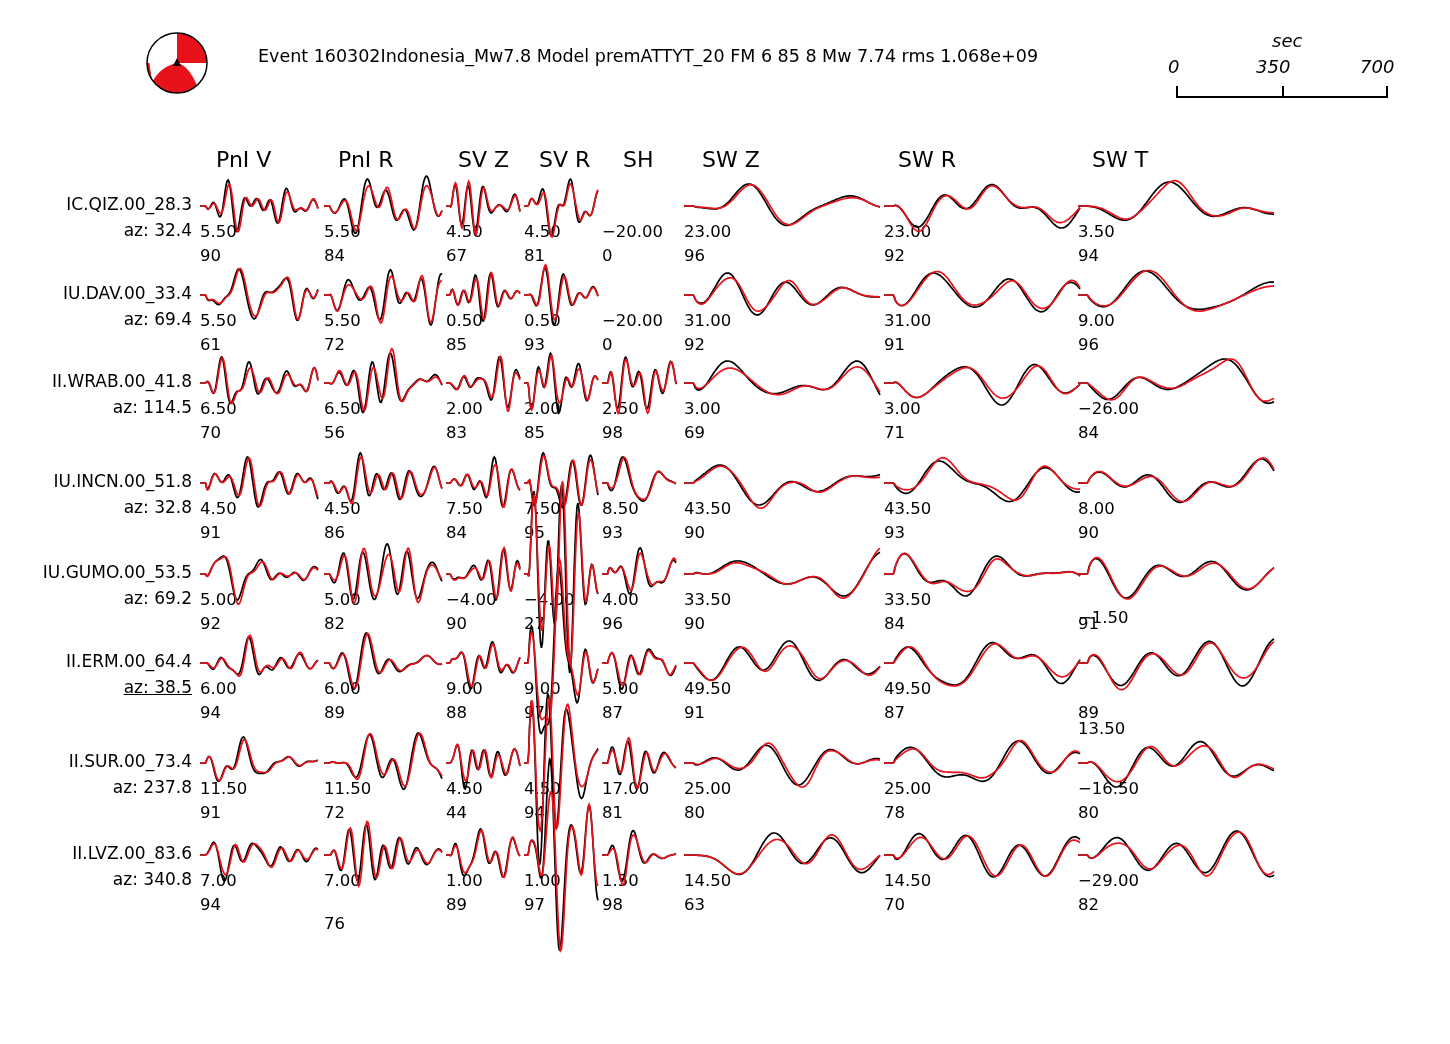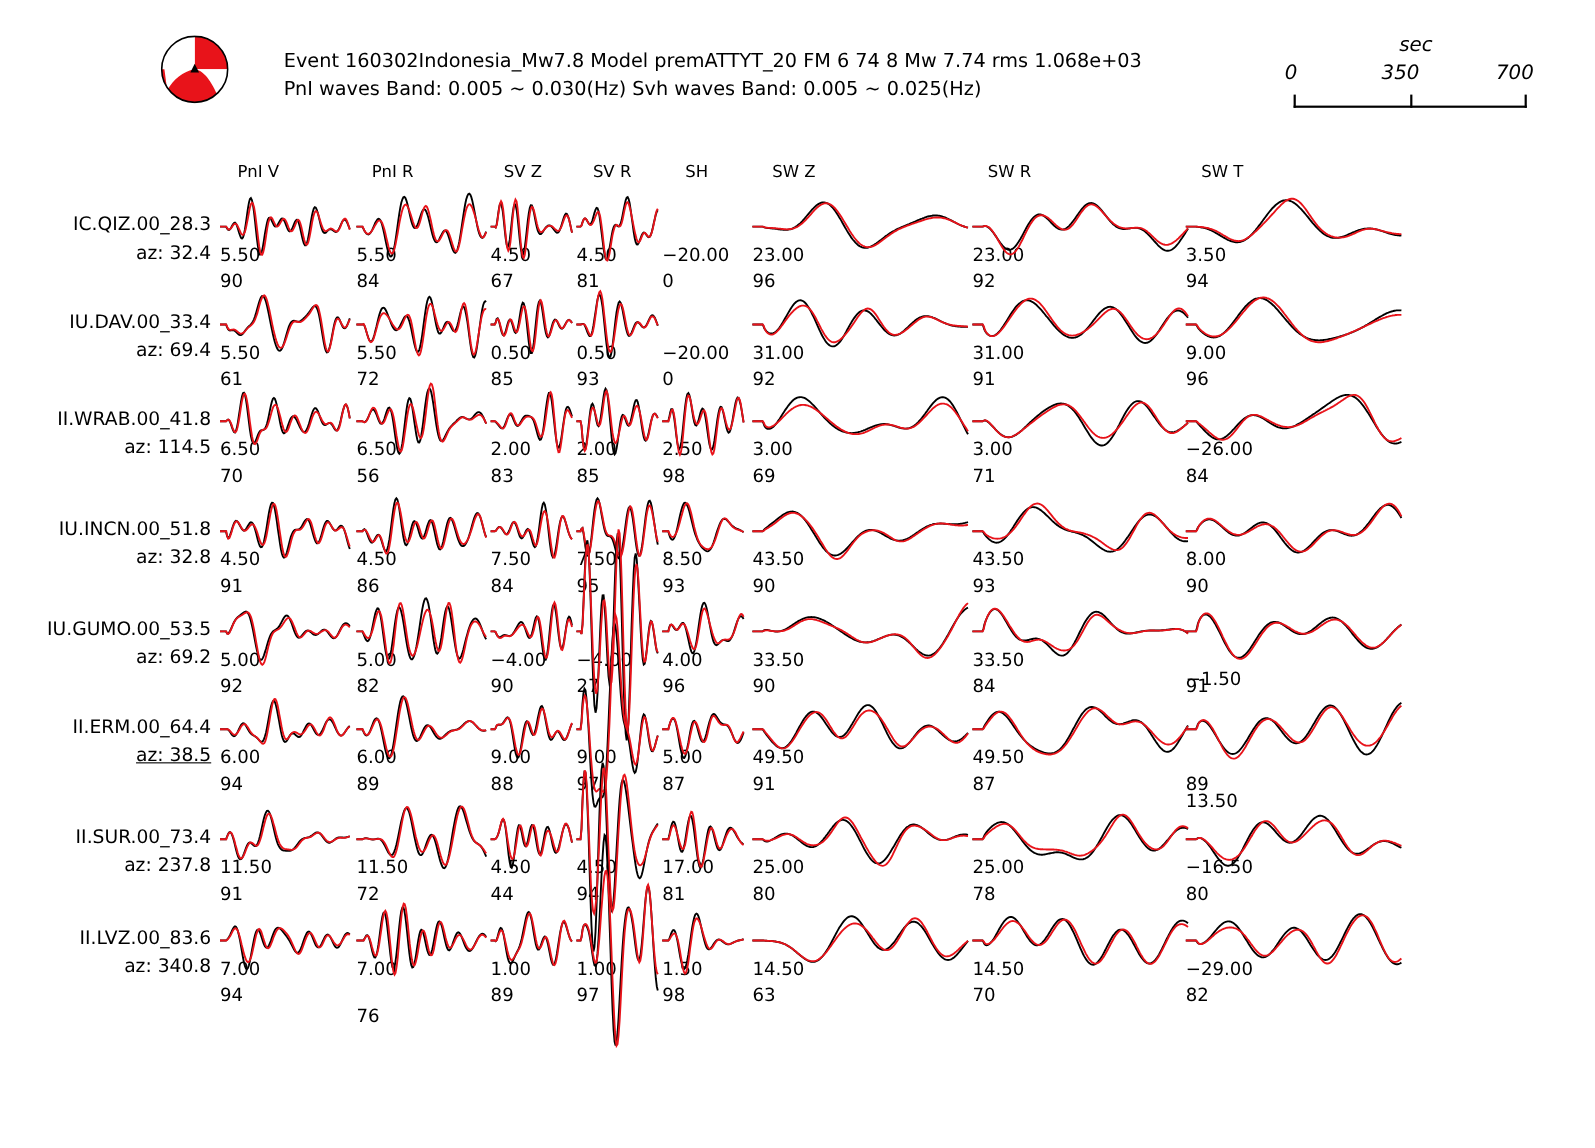--- a/index.html
+++ b/index.html
@@ -77,21 +77,21 @@
     position: absolute;
     top: 56px;
     width: 2px;
     height: 12px;
     background: #000;
   }
 
   
   .col-header {
     position: absolute;
-    font-size: 15px;
+    font-size: 22px;
     white-space: nowrap;
   }
 
   
   .sta-name {
     position: absolute;
     font-size: 17px;
     text-align: right;
     white-space: nowrap;
   }
@@ -141,22 +141,21 @@
         <path d="M31,31 L61,31 A30,30 0 0,1 31,61 Z" fill="#ffffff"></path>
         <path d="M8,61 C14,40 22,30 31,31 C40,32 48,44 54,61 Z" fill="#e8131a"></path>
         <path d="M2,20 C14,26 20,30 31,31 C20,33 12,40 6,50 Z" fill="#ffffff"></path>
         <path d="M31,26 l4,8 l-8,0 z" fill="#000000"></path>
       </g>
       <circle cx="31" cy="31" r="30" fill="none" stroke="#000000" stroke-width="1.5"></circle>
     </svg>
   </div>
 
   <div class="header-text">
-    <div>Event 160302Indonesia_Mw7.8 Model premATTYT_20 FM 6 74 8 Mw 7.74 rms 1.068e+03</div>
-    <div>PnI waves Band: 0.005 ~ 0.030(Hz) Svh waves Band:  0.005 ~ 0.025(Hz)</div>
+    <div>Event 160302Indonesia_Mw7.8 Model premATTYT_20 FM 6 85 8 Mw 7.74 rms 1.068e+09</div>
   </div>
 
   <div class="scale-wrap">
     <div class="scale-unit">sec</div>
     <div class="scale-label scale-l0">0</div>
     <div class="scale-label scale-l1">350</div>
     <div class="scale-label scale-l2">700</div>
     <div class="scale-rule"></div>
     <div class="scale-tick" style="left:114px"></div>
   </div>

